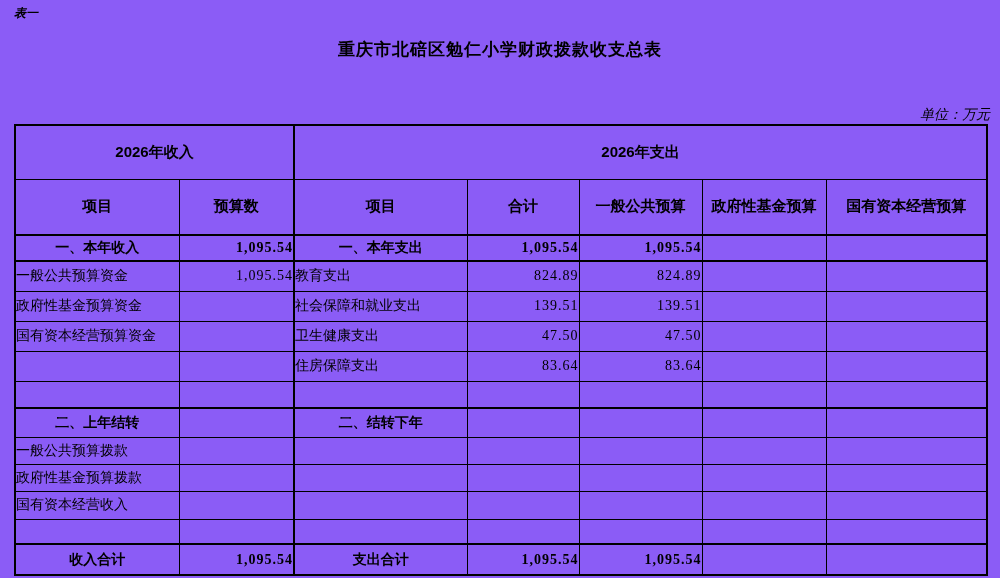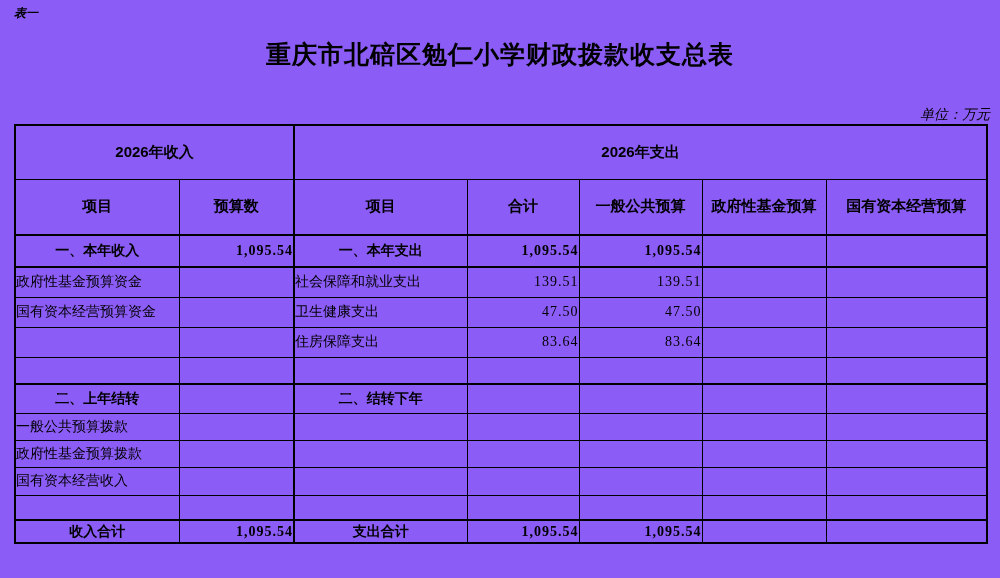--- a/index.html
+++ b/index.html
@@ -29,21 +29,21 @@
     font-weight: bold;
     font-family: "Liberation Serif", "DejaVu Serif", serif;
   }
   .title {
     position: absolute;
     left: 0;
     right: 0;
     top: 38px;
     margin: 0;
     text-align: center;
-    font-size: 25px;
+    font-size: 17px;
     font-weight: bold;
     letter-spacing: 1px;
     font-family: "Liberation Serif", "DejaVu Serif", serif;
   }
   .unit-note {
     position: absolute;
     right: 10px;
     top: 106px;
     font-size: 14px;
     font-style: italic;
@@ -125,26 +125,35 @@
         <th>项目</th>
         <th>预算数</th>
         <th class="bl2">项目</th>
         <th>合计</th>
         <th>一般公共预算</th>
         <th>政府性基金预算</th>
         <th>国有资本经营预算</th>
       </tr>
     </thead>
     <tbody id="rows-body">
-        <tr class="row section" style="height: 32px;">
+        <tr class="row section" style="height: 26px;">
           <td class="c-label">一、本年收入</td>
           <td class="c-num">1,095.54</td>
           <td class="c-label bl2">一、本年支出</td>
           <td class="c-num">1,095.54</td>
           <td class="c-num">1,095.54</td>
+          <td class="c-num"></td>
+          <td class="c-num"></td>
+        </tr>
+        <tr class="row item" style="height: 30px;">
+          <td class="c-item">一般公共预算资金</td>
+          <td class="c-num">1,095.54</td>
+          <td class="c-item bl2">教育支出</td>
+          <td class="c-num">824.89</td>
+          <td class="c-num">824.89</td>
           <td class="c-num"></td>
           <td class="c-num"></td>
         </tr>
         <tr class="row item" style="height: 30px;">
           <td class="c-item">政府性基金预算资金</td>
           <td class="c-num"></td>
           <td class="c-item bl2">社会保障和就业支出</td>
           <td class="c-num">139.51</td>
           <td class="c-num">139.51</td>
           <td class="c-num"></td>
@@ -215,21 +224,21 @@
         </tr>
         <tr class="row blank" style="height: 25px;">
           <td class="c-item"></td>
           <td class="c-num"></td>
           <td class="c-item bl2"></td>
           <td class="c-num"></td>
           <td class="c-num"></td>
           <td class="c-num"></td>
           <td class="c-num"></td>
         </tr>
-        <tr class="row total" style="height: 23px;">
+        <tr class="row total" style="height: 31px;">
           <td class="c-label">收入合计</td>
           <td class="c-num">1,095.54</td>
           <td class="c-label bl2">支出合计</td>
           <td class="c-num">1,095.54</td>
           <td class="c-num">1,095.54</td>
           <td class="c-num"></td>
           <td class="c-num"></td>
         </tr>
       </tbody>
   </table>

